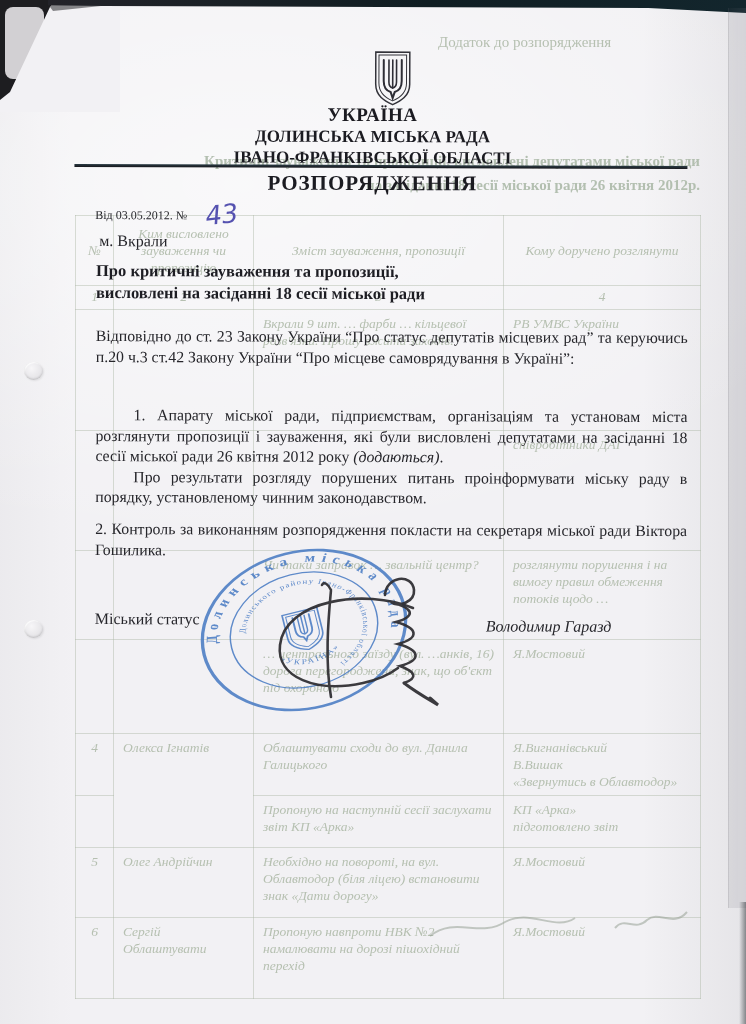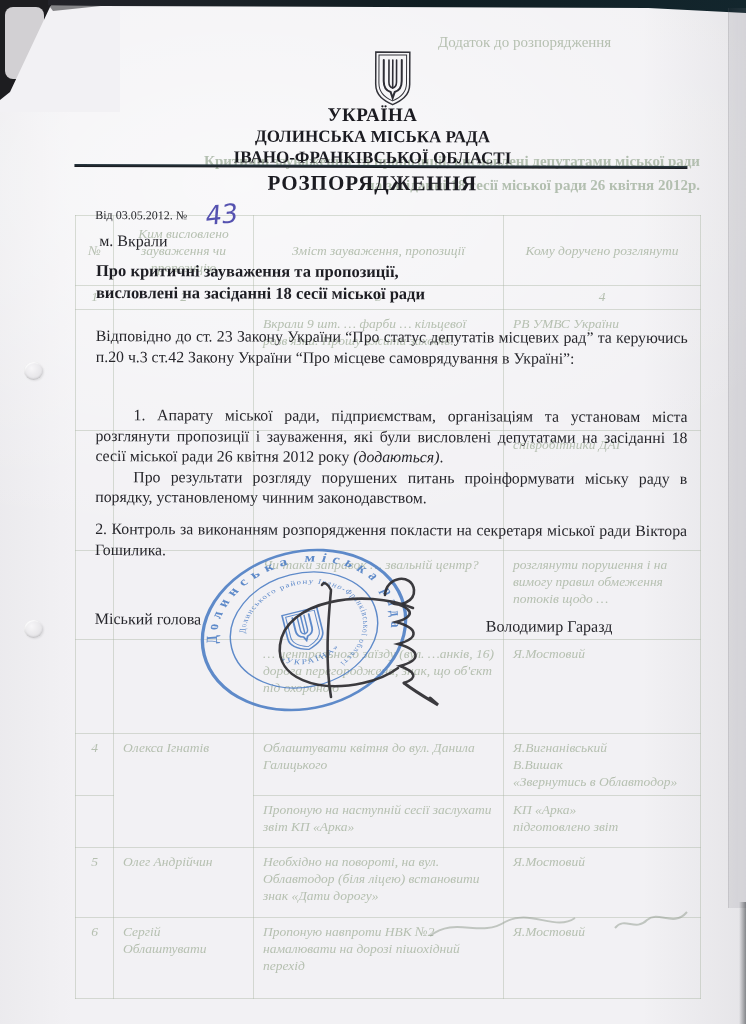--- a/index.html
+++ b/index.html
@@ -55,21 +55,21 @@
   .docnum{position:absolute;left:206px;top:200px;font-size:26px;font-style:italic;
           font-family:"DejaVu Sans",sans-serif;color:#5552b0;transform:rotate(-7deg);}
   .cityline{position:absolute;left:100px;top:233px;font-size:16px;}
   .subject{position:absolute;left:97px;top:261px;width:430px;font-weight:bold;
            font-size:16.5px;line-height:22px;color:#1d1d23;}
   .bodytext{position:absolute;left:97px;width:592px;font-size:15.8px;line-height:20.5px;
             text-align:justify;}
   .bodytext .indent{text-indent:38px;}
   .p1{top:327px;} .p2{top:406px;} .p4{top:520px;}
   .signline-title{position:absolute;left:97px;top:611px;font-size:16px;}
-  .signline-name{position:absolute;left:488px;top:617px;font-size:16px;}
+  .signline-name{position:absolute;left:488px;top:617px;font-size:16px;font-style:italic;}
 
   .stamp{position:absolute;left:192px;top:546px;z-index:3;opacity:0.88;filter:blur(0.35px);}
   .signature{position:absolute;left:265px;top:550px;z-index:4;}
   .emblem{position:absolute;left:373px;top:50px;}
 </style>
 </head>
 <body>
 
 <div class="page">
 
@@ -133,21 +133,21 @@
     </tr>
     <tr style="height:94px">
       <td class="c1"></td>
       <td></td>
       <td>… центрального заїзду (вул. …анків, 16) дорога перегороджена, знак, що об'єкт під охороною</td>
       <td>Я.Мостовий</td>
     </tr>
     <tr style="height:57px">
       <td class="c1">4</td>
       <td rowspan="2">Олекса Ігнатів</td>
-      <td>Облаштувати квітня до вул. Данила Галицького</td>
+      <td>Облаштувати сходи до вул. Данила Галицького</td>
       <td>Я.Вигнанівський
 В.Вишак
 «Звернутись в Облавтодор»</td>
     </tr>
     <tr style="height:52px">
       <td class="c1"></td>
       <td>Пропоную на наступній сесії заслухати звіт КП «Арка»</td>
       <td>КП «Арка»
 підготовлено звіт</td>
     </tr>
@@ -204,21 +204,21 @@
 
     <div class="bodytext p1 indent">Відповідно до ст. 23 Закону України “Про статус депутатів місцевих рад” та керуючись п.20 ч.3 ст.42 Закону України “Про місцеве самоврядування в Україні”:</div>
 
     <div class="bodytext p2">
       <div class="indent"><span>1. Апарату міської ради, підприємствам, організаціям та установам міста розглянути пропозиції і зауваження, які були висловлені депутатами на засіданні 18 сесії міської ради 26 квітня 2012 року </span><i>(додаються)</i><span>.</span></div>
       <div class="indent">Про результати розгляду порушених питань проінформувати міську раду в порядку, установленому чинним законодавством.</div>
     </div>
 
     <div class="bodytext p4 indent">2. Контроль за виконанням розпорядження покласти на секретаря міської ради Віктора Гошилика.</div>
 
-    <div class="signline-title">Міський голова</div>
+    <div class="signline-title">Міський статус</div>
     <div class="signline-name">Володимир Гаразд</div>
   </div>
 
   <svg class="stamp" width="232" height="172" viewBox="0 0 232 172">
     <defs>
       <path id="ringTop" d="M -84,0 A 84,84 0 1 1 84,0 A 84,84 0 1 1 -84,0"></path>
       <path id="ringInner" d="M -57,0 A 57,57 0 1 1 57,0 A 57,57 0 1 1 -57,0"></path>
       <path id="ringBottom" d="M -42,0 A 42,42 0 0 0 42,0"></path>
     </defs>
     <g transform="translate(112,84) rotate(-14) scale(1.05,0.8)" fill="none" stroke="#4a7cc4" style="color:#4a7cc4">

